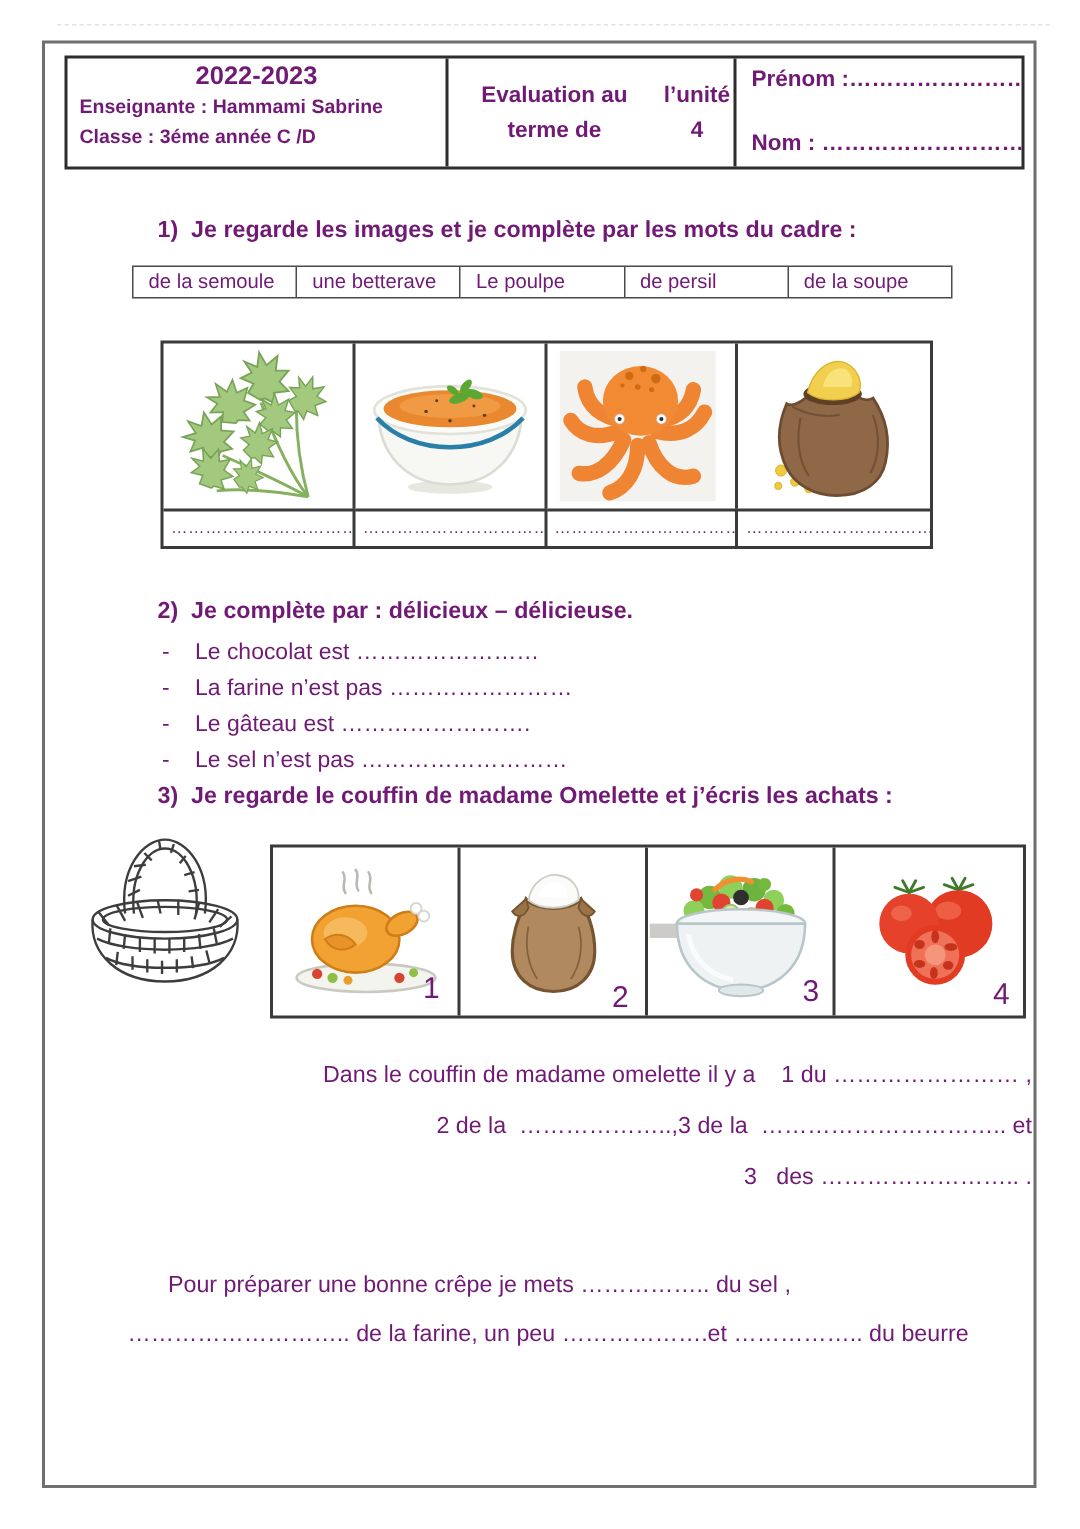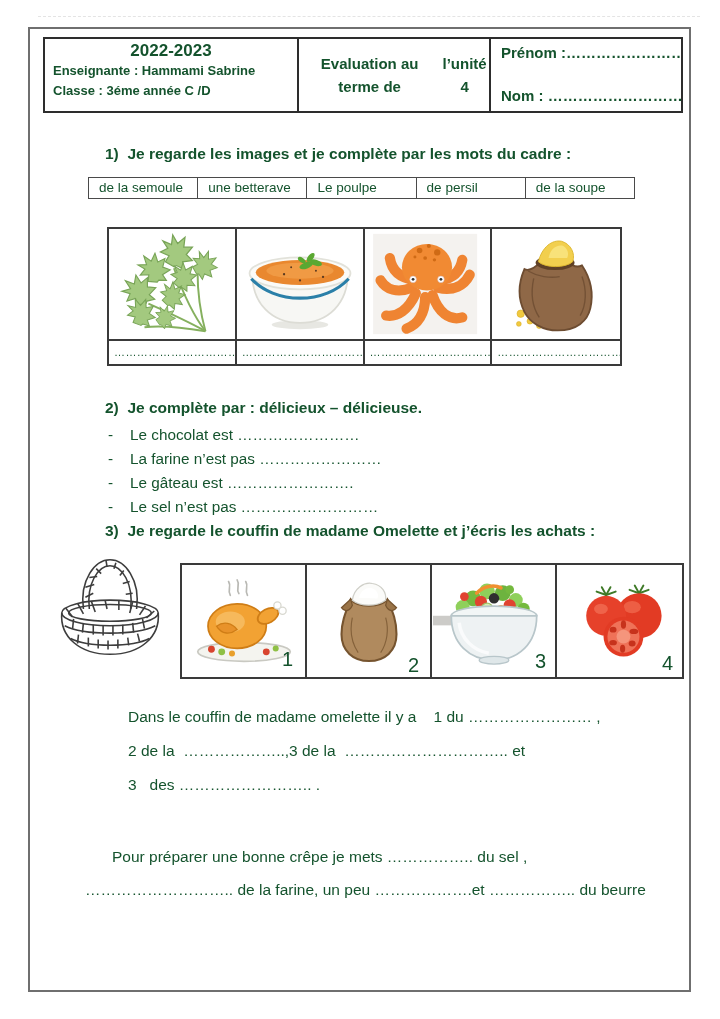--- a/index.html
+++ b/index.html
@@ -1,17 +1,17 @@
 <!DOCTYPE html>
 <html><head>
 <meta charset="utf-8">
 <style>
   html,body{margin:0;padding:0;background:#ffffff;}
   .page{position:relative;width:720px;height:1019px;background:#fff;overflow:hidden;
-        font-family:"Liberation Sans","DejaVu Sans",sans-serif;color:#14532d;}
+        font-family:"Liberation Sans","DejaVu Sans",sans-serif;color:#701a75;}
   .faint-top{position:absolute;left:38px;top:16px;width:662px;border-top:1px dashed #e4e4e4;}
   .frame{position:absolute;left:28px;top:27px;width:659px;height:961px;border:2px solid #6f6f6f;background:#fff;}
 
   
   .header{position:absolute;left:43px;top:37px;width:636px;height:72px;border:2px solid #2d2d2d;display:flex;background:#fff;}
   .h-left{width:236px;border-right:2px solid #2d2d2d;padding:2px 8px 0;}
   .h-year{font-size:17px;font-weight:bold;text-align:center;}
   .h-sub{font-size:13px;font-weight:bold;line-height:1.5;white-space:nowrap;}
   .h-mid{width:190px;border-right:2px solid #2d2d2d;display:flex;flex-direction:row;justify-content:center;align-items:center;
          font-weight:bold;font-size:15px;line-height:1.55;text-align:center;}
@@ -43,21 +43,21 @@
 
   
   .basket-wrap{position:absolute;left:46px;top:551px;width:128px;height:118px;}
   .cart-table{position:absolute;left:180px;top:563px;width:500px;height:112px;border:2px solid #3a3a3a;display:grid;
               grid-template-columns:repeat(4,1fr);background:#fff;}
   .cart-cell{position:relative;border-right:2px solid #3a3a3a;display:flex;align-items:center;justify-content:center;overflow:hidden;}
   .cart-cell:last-child{border-right:none;}
   .cart-num{position:absolute;right:9px;bottom:1px;font-size:20px;}
 
   
-  .q3-para{position:absolute;left:128px;top:707px;width:560px;font-size:15.5px;}
+  .q3-para{position:absolute;left:128px;top:707px;width:560px;font-size:15.5px;text-align:right;}
   .q3-para p{margin:0 0 15px;line-height:19px;white-space:pre-wrap;}
   .q4-line{position:absolute;font-size:15.5px;white-space:pre-wrap;}
   #q4l1{left:112px;top:848px;}
   #q4l2{left:85px;top:881px;}
 </style>
 </head>
 <body>
 
 <div class="page">
   <div class="faint-top"></div>

